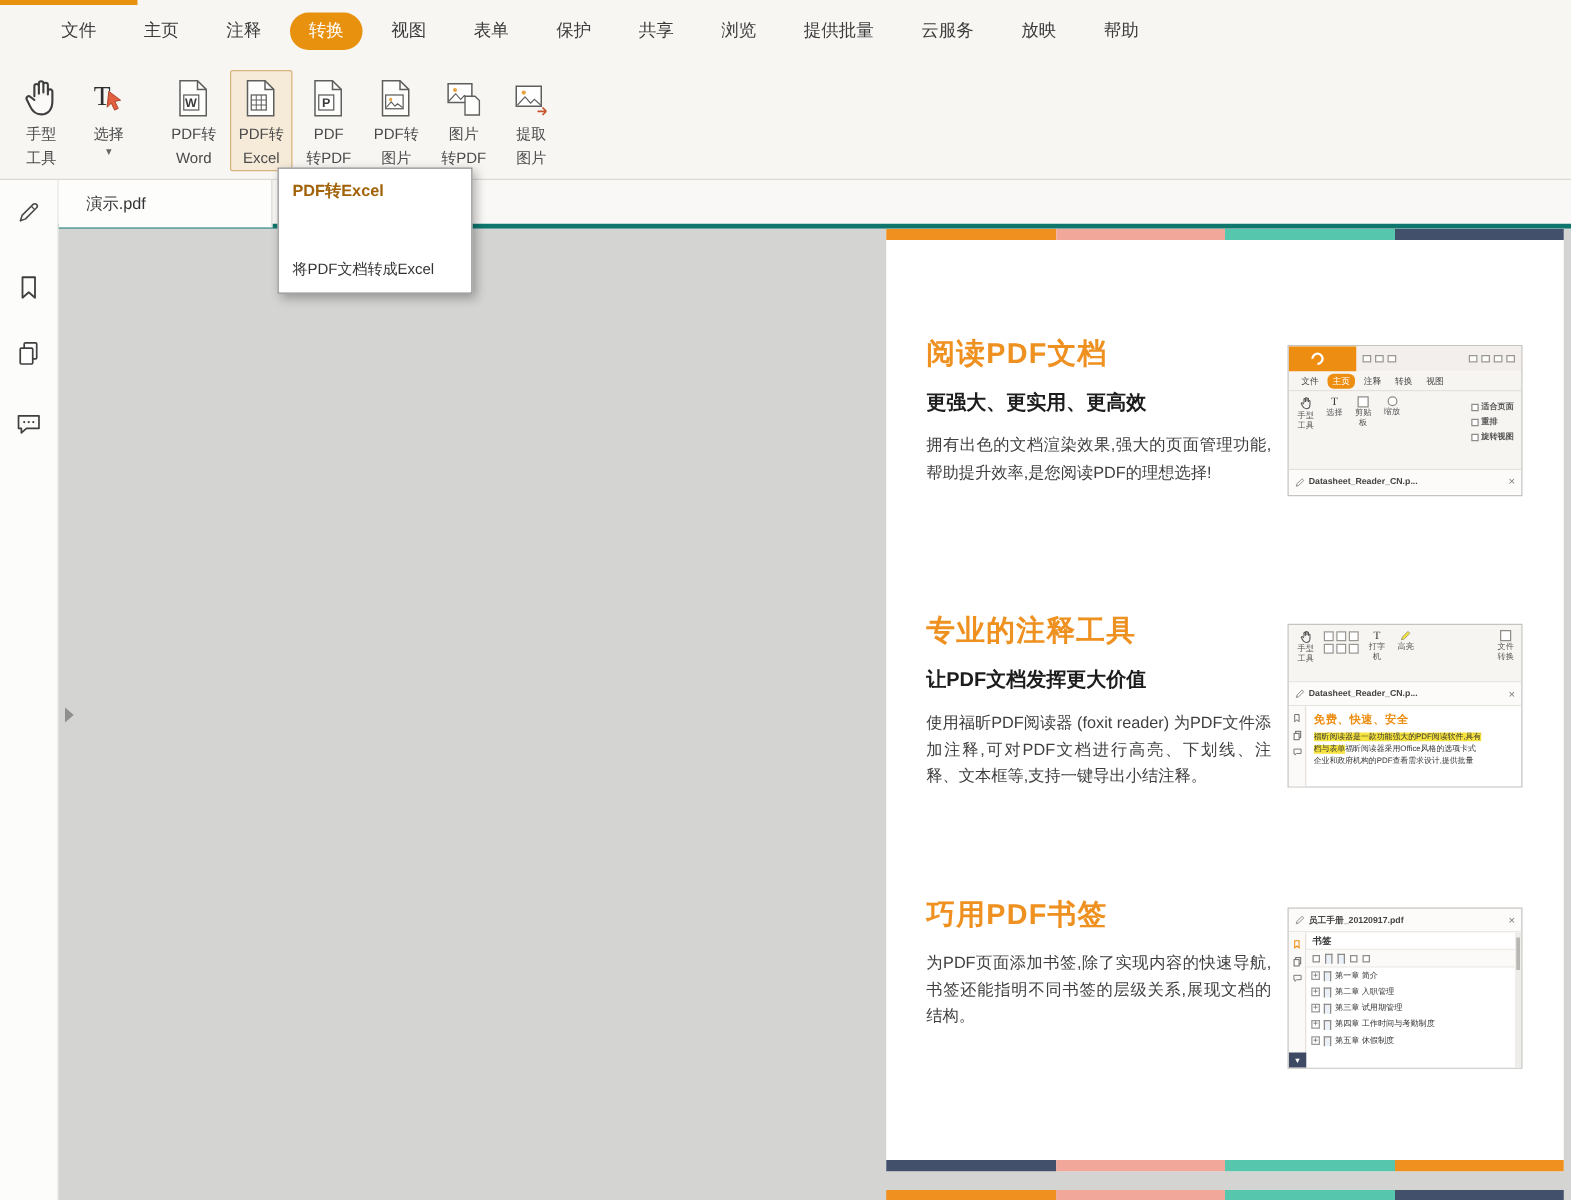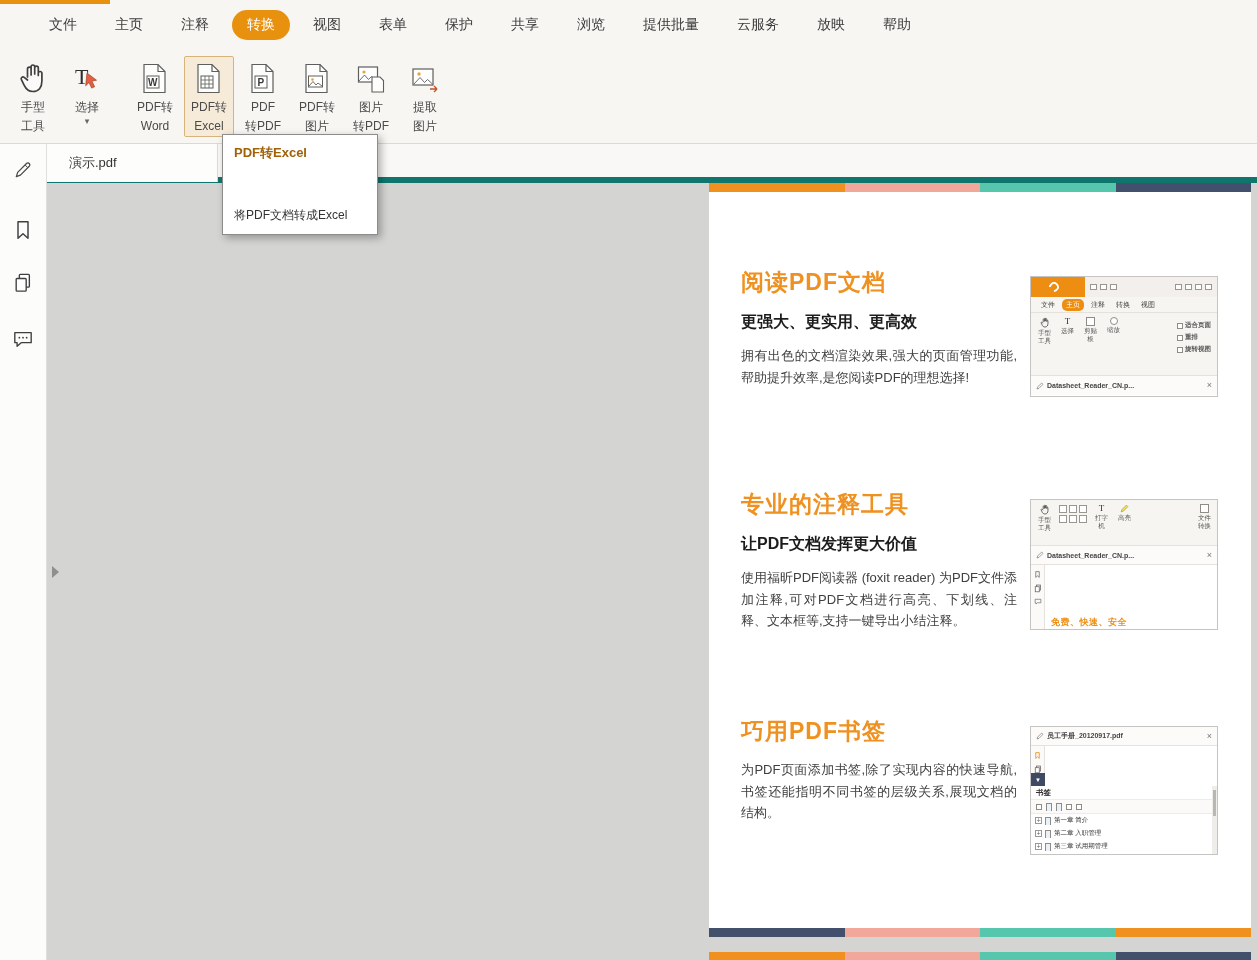--- a/index.html
+++ b/index.html
@@ -20,21 +20,21 @@
   .tool-btn .ic { height:38px; display:flex; align-items:center; justify-content:center; margin-bottom:1px; }
   .tool-btn.active { background:#F6EBD9; border-color:#D8B47D; }
   .tool-btn.gap { margin-left:14px; }
   .caret { font-size:9px; color:#666; line-height:9px; }
 
   
   .side-rail { position:absolute; top:144px; left:0; bottom:0; width:47px; background:#FCFCFA; border-right:1px solid #E2E0DC; }
   .rail-btn { position:absolute; left:11px; width:24px; height:24px; display:flex; align-items:center; justify-content:center; }
 
   
-  .tab-row { position:absolute; top:144px; left:47px; right:0; height:39px; background:#FAF8F6; border-bottom:6px solid #0f766e; }
+  .tab-row { position:absolute; top:144px; left:47px; right:0; height:39px; background:#FAF8F6; border-bottom:4px solid #0f766e; }
   .doc-tab { position:absolute; left:0; top:0; width:171px; height:38px; background:#FDFDFC; border-right:1px solid #DCDAD6; display:flex; align-items:center; padding-left:22px; font-size:13px; color:#333; }
 
   
   .canvas { position:absolute; top:183px; left:47px; right:0; bottom:0; background:#D4D4D2; overflow:hidden; }
   .expander { position:absolute; left:5px; top:383px; width:0; height:0; border-left:7px solid #8F8F8D; border-top:6px solid transparent; border-bottom:6px solid transparent; }
 
   
   .pdf-page { position:absolute; left:662px; top:0; width:542px; height:754px; background:#FFFFFF; }
   .bar { position:absolute; left:0; width:100%; height:9px; display:flex; }
   .bar.top { top:0; } .bar.bottom { bottom:0; }
@@ -76,27 +76,27 @@
   .mini-tabrow { height:19px; display:flex; align-items:center; gap:3px; padding:0 5px; background:#FCFBFA; font-size:7px; color:#444; }
   .mini-tabrow .x { margin-left:auto; font-size:9px; color:#777; line-height:9px; }
 
   .t2-tools { height:46px; background:#F7F5F2; border-bottom:1px solid #E5E2DE; display:flex; gap:6px; padding:4px 4px 0 5px; }
   .icon-grid { display:grid; grid-template-columns:repeat(3,8px); grid-auto-rows:8px; gap:2px; padding-top:1px; }
   .icon-grid i { border:1px solid #9A9792; background:#fff; }
   .stack.right { margin-left:auto; }
   .t2-tab { border-bottom:1px solid #E5E2DE; }
   .t2-body { display:flex; height:66px; background:#fff; }
   .mini-rail { width:14px; border-right:1px solid #E5E2DE; background:#FBFAF9; display:flex; flex-direction:column; align-items:center; gap:5px; padding-top:5px; position:relative; }
-  .t2-content { flex:1; padding:4px 6px 0 6px;margin-top:47px; }
+  .t2-content { flex:1; padding:4px 6px 0 6px; }
   .t2-head { color:#ED8E12; font-size:9px; font-weight:bold; margin-bottom:3px; letter-spacing:0.5px; }
   .t2-line { font-size:6.3px; line-height:9.5px; color:#333; white-space:nowrap; overflow:hidden; }
   .hl { background:#F7E33F; }
 
   .t3-tab { border-bottom:1px solid #E5E2DE; }
-  .t3-body { display:flex; height:109px; background:#fff;flex-direction:column; }
+  .t3-body { display:flex; height:109px; background:#fff; }
   .t3-panel { flex:1; position:relative; }
   .t3-panel-head { height:14px; display:flex; align-items:center; padding-left:5px; font-size:7.5px; font-weight:bold; color:#333; border-bottom:1px solid #EEECE8; }
   .t3-panel-icons { height:14px; display:flex; align-items:center; gap:4px; padding-left:5px; border-bottom:1px solid #EEECE8; background:#FBFAF9; }
   .t3-row { display:flex; align-items:center; gap:3px; font-size:6.5px; color:#333; height:13px; padding-left:4px; white-space:nowrap; }
   .plus { width:7px; height:7px; border:1px solid #999; background:#fff; display:flex; align-items:center; justify-content:center; font-size:7px; line-height:7px; color:#666; flex:none; }
   .bm-mini { width:6px; height:8px; border:1px solid #8F8C88; border-bottom:none; position:relative; flex:none; background:#EAF1F8; }
   .rail-dark { position:absolute; bottom:0; left:0; width:14px; height:13px; background:#3E4A63; color:#fff; font-size:6px; display:flex; align-items:center; justify-content:center; }
   .t3-scroll { position:absolute; right:0; top:0; bottom:0; width:5px; background:#EFEDEA; }
   .t3-scroll i { position:absolute; top:4px; left:1px; width:3px; height:26px; background:#B9B7B3; display:block; }
 

